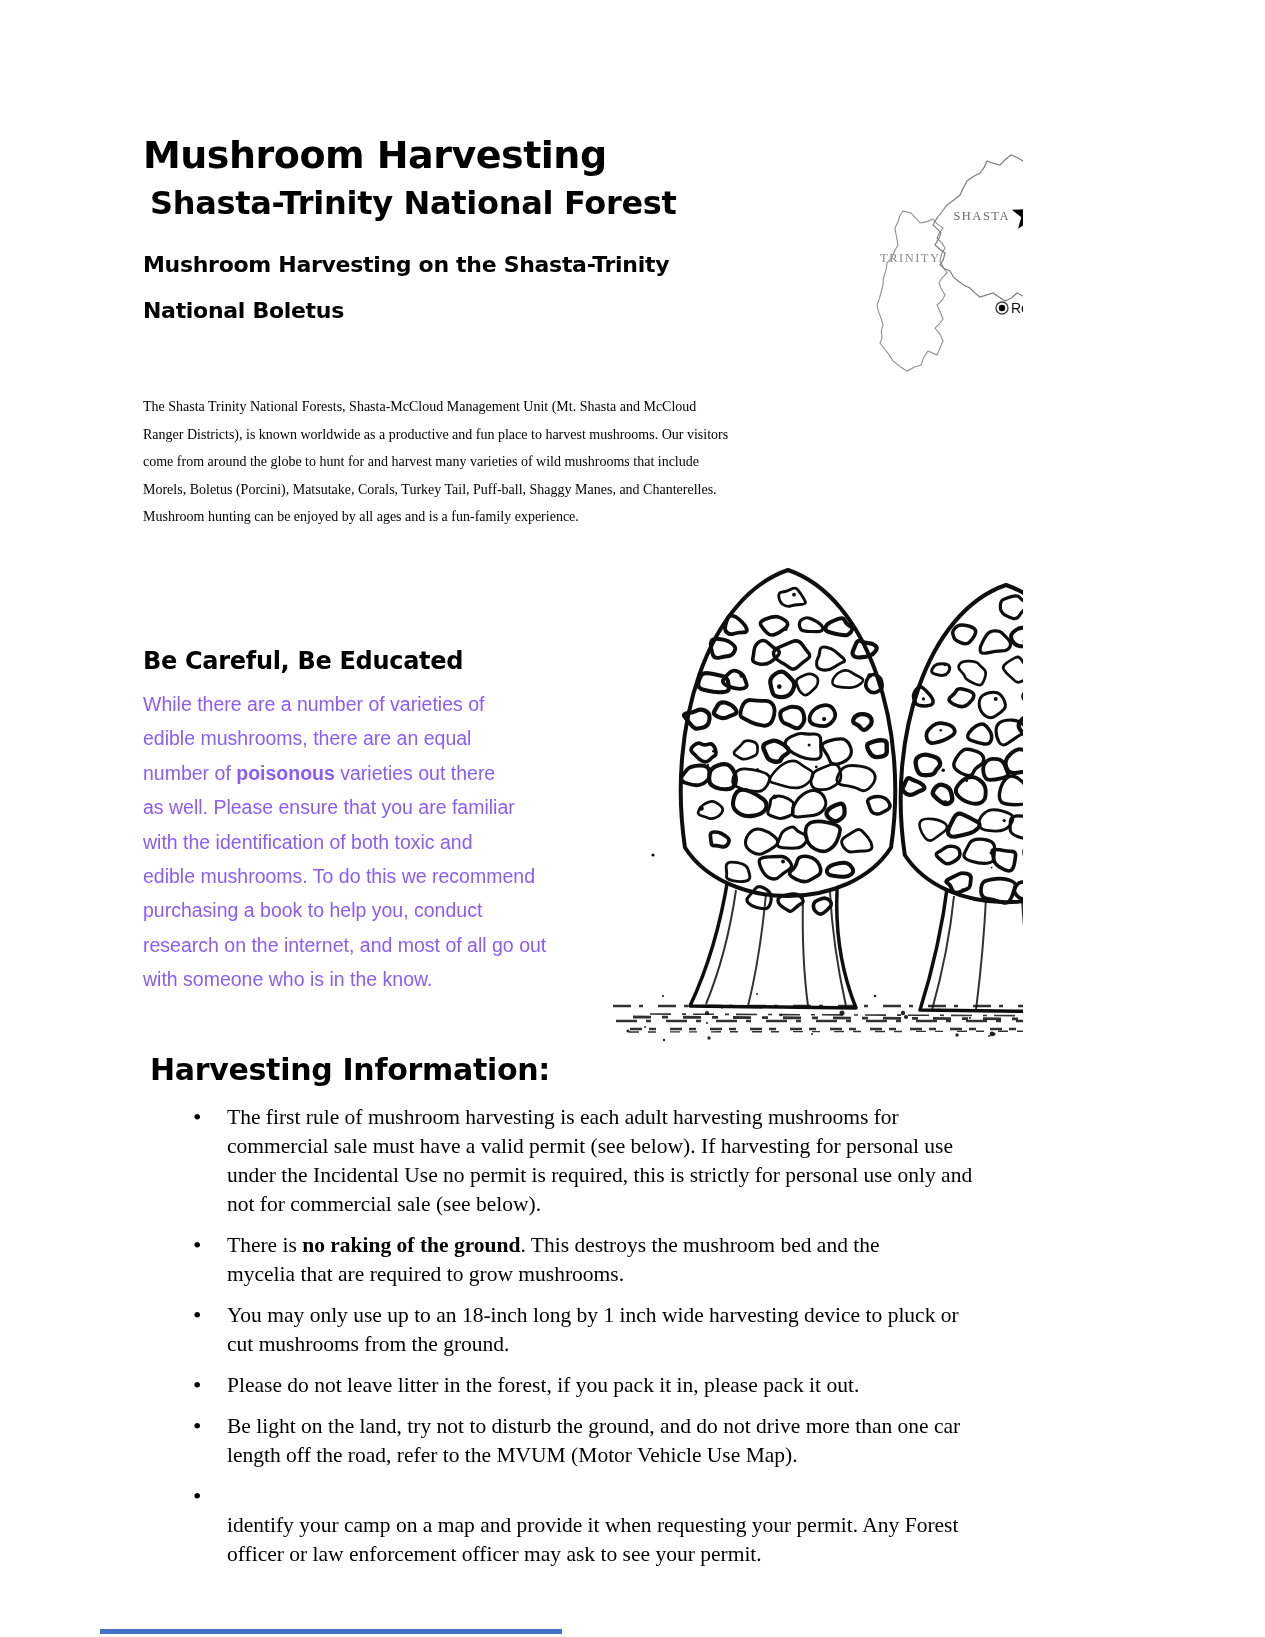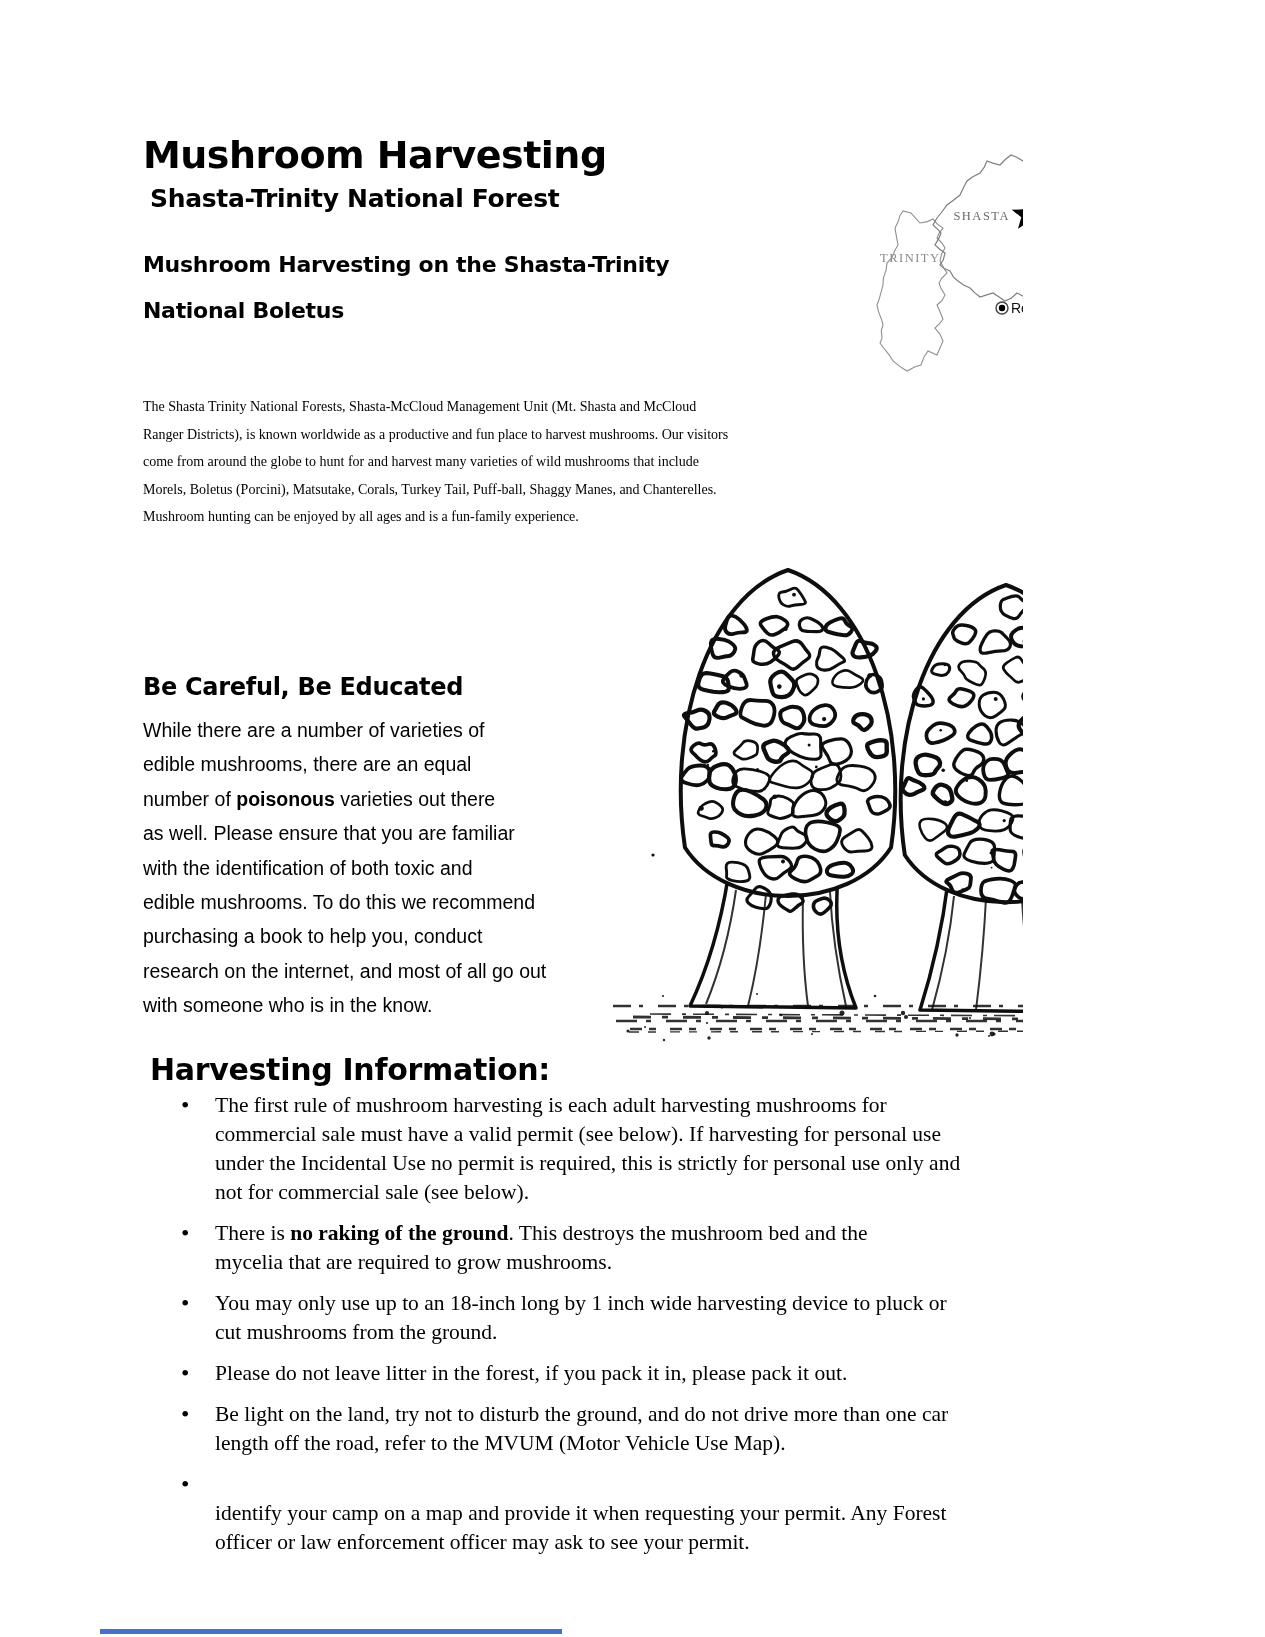--- a/index.html
+++ b/index.html
@@ -3,39 +3,39 @@
 <meta charset="utf-8">
 <style>
   html,body{margin:0;padding:0;background:#ffffff;}
   .page{position:relative;width:1023px;height:1637px;background:#fff;overflow:hidden;
         font-family:"Liberation Sans",sans-serif;color:#000;}
 
   .hfont{font-family:"DejaVu Sans","Liberation Sans",sans-serif;font-weight:bold;}
 
   .header{position:absolute;left:143px;top:134px;}
   .page-title{font-size:38px;letter-spacing:-0.5px;margin:0;line-height:1.15;}
-  .page-subtitle{font-size:25px;margin:6px 0 0 7px;letter-spacing:-0.3px;}
+  .page-subtitle{font-size:32px;margin:6px 0 0 7px;letter-spacing:-0.3px;}
 
   .section-heading{position:absolute;left:143px;top:242px;font-size:22px;line-height:46px;
                    letter-spacing:-0.3px;width:700px;}
 
   .map-figure{position:absolute;left:818px;top:128px;width:285px;height:248px;}
 
   .intro{position:absolute;left:143px;top:393px;width:1020px;
          font-family:Liberation Serif, serif;font-size:14px;line-height:27.5px;}
 
-  .be-careful{position:absolute;left:143px;top:673px;width:470px;}
+  .be-careful{position:absolute;left:143px;top:647px;width:470px;}
   .be-careful-heading{font-size:24px;margin:0;letter-spacing:-0.3px;}
-  .be-careful-paragraph{margin:12px 0 0 0;font-size:19.5px;line-height:34.4px;color:#000000;}
+  .be-careful-paragraph{margin:12px 0 0 0;font-size:19.5px;line-height:34.4px;color:#8b5cf6;}
 
   .morel-figure{position:absolute;left:598px;top:560px;width:570px;height:492px;}
 
   .harvesting-heading{position:absolute;left:150px;top:1052px;font-size:30px;letter-spacing:-0.3px;}
 
-  .harvesting-list{position:absolute;left:178px;top:1091px;width:1010px;margin:0;padding:0;
+  .harvesting-list{position:absolute;left:178px;top:1091px;width:1010px;margin:12px;padding:0;
                    list-style:none;font-family:"Liberation Serif",serif;font-size:21.5px;line-height:29px;}
   .harvesting-list li{position:relative;padding-left:37px;margin-bottom:12px;}
   .harvesting-list li::before{content:"\2022";position:absolute;left:3px;top:0px;font-size:24px;}
 
   .bottom-rule{position:absolute;left:100px;top:1629px;width:462px;height:5px;}
 
   svg text{user-select:none;}
 </style>
 </head>
 <body>

